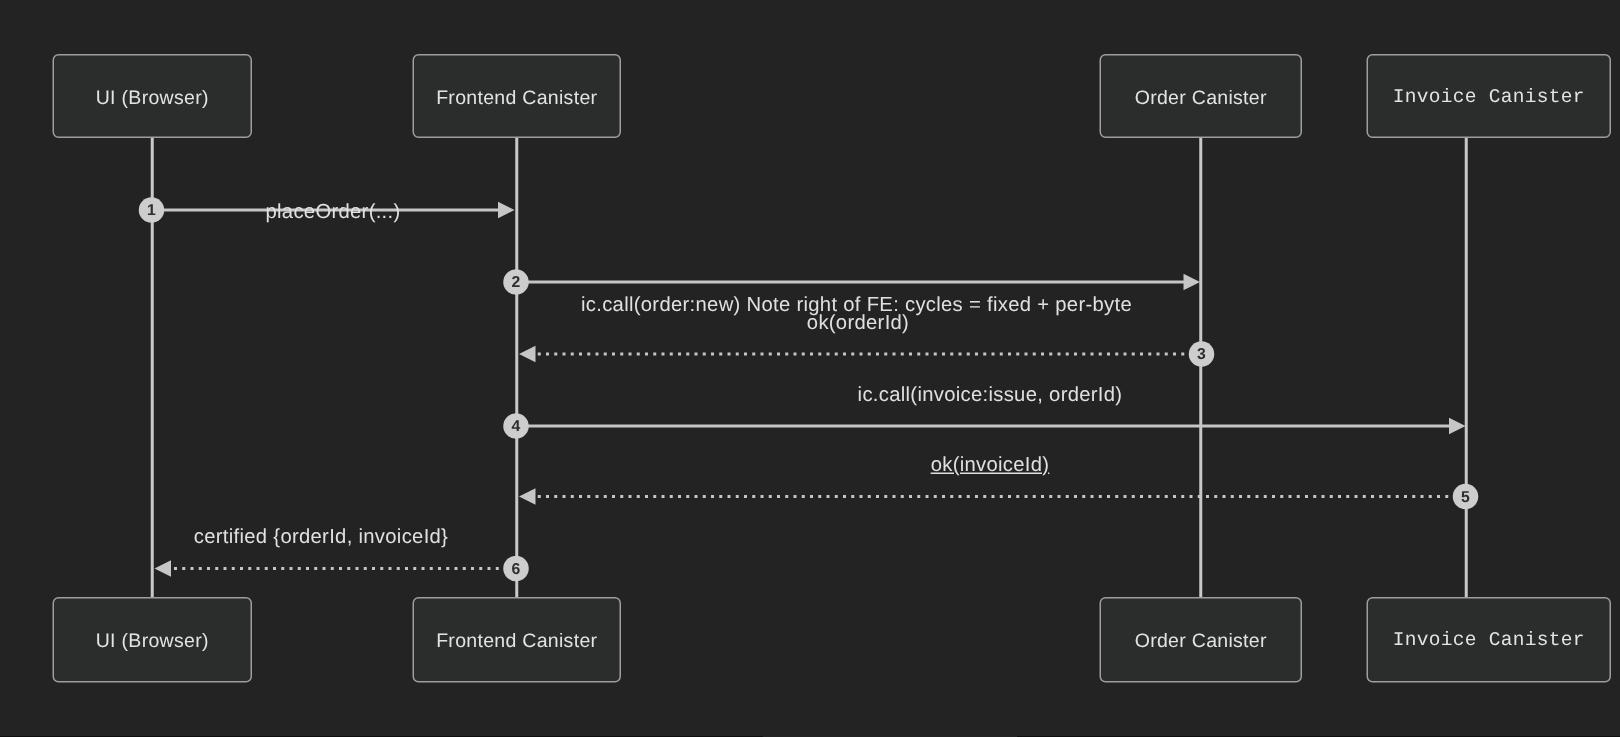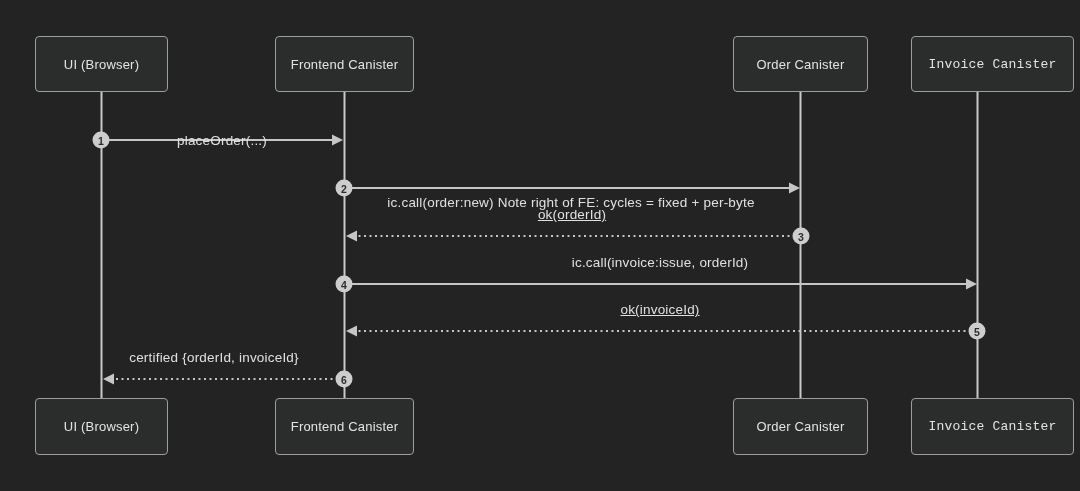--- a/index.html
+++ b/index.html
@@ -138,21 +138,21 @@
     <div class="actor-box pos-order">
       <span>Order Canister</span>
     </div>
     <div class="actor-box pos-invoice">
       <span>Invoice Canister</span>
     </div>
   </div>
 
   <div class="msg-label" style="left:222px; top:110px;margin-top:22px;">placeOrder(...)</div>
   <div class="msg-label" style="left:571px; top:158px;margin-top:36px;">ic.call(order:new) Note right of FE: cycles = fixed + per-byte</div>
-  <div class="msg-label" style="left:572px; top:206px;text-decoration:underline;">ok(orderId)</div>
+  <div class="msg-label" style="left:572px; top:206px;">ok(orderId)</div>
   <div class="msg-label" style="left:660px; top:254px;text-align:center;">ic.call(invoice:issue, orderId)</div>
   <div class="msg-label" style="left:660px; top:301px;text-decoration:underline;">ok(invoiceId)</div>
   <div class="msg-label" style="left:214px; top:349px;">certified {orderId, invoiceId}</div>
 
   <div class="seq-badge" style="left:101px; top:140px;">1</div>
   <div class="seq-badge" style="left:344px; top:188px;">2</div>
   <div class="seq-badge" style="left:801px; top:236px;">3</div>
   <div class="seq-badge" style="left:344px; top:284px;">4</div>
   <div class="seq-badge" style="left:977px; top:331px;">5</div>
   <div class="seq-badge" style="left:344px; top:379px;">6</div>

